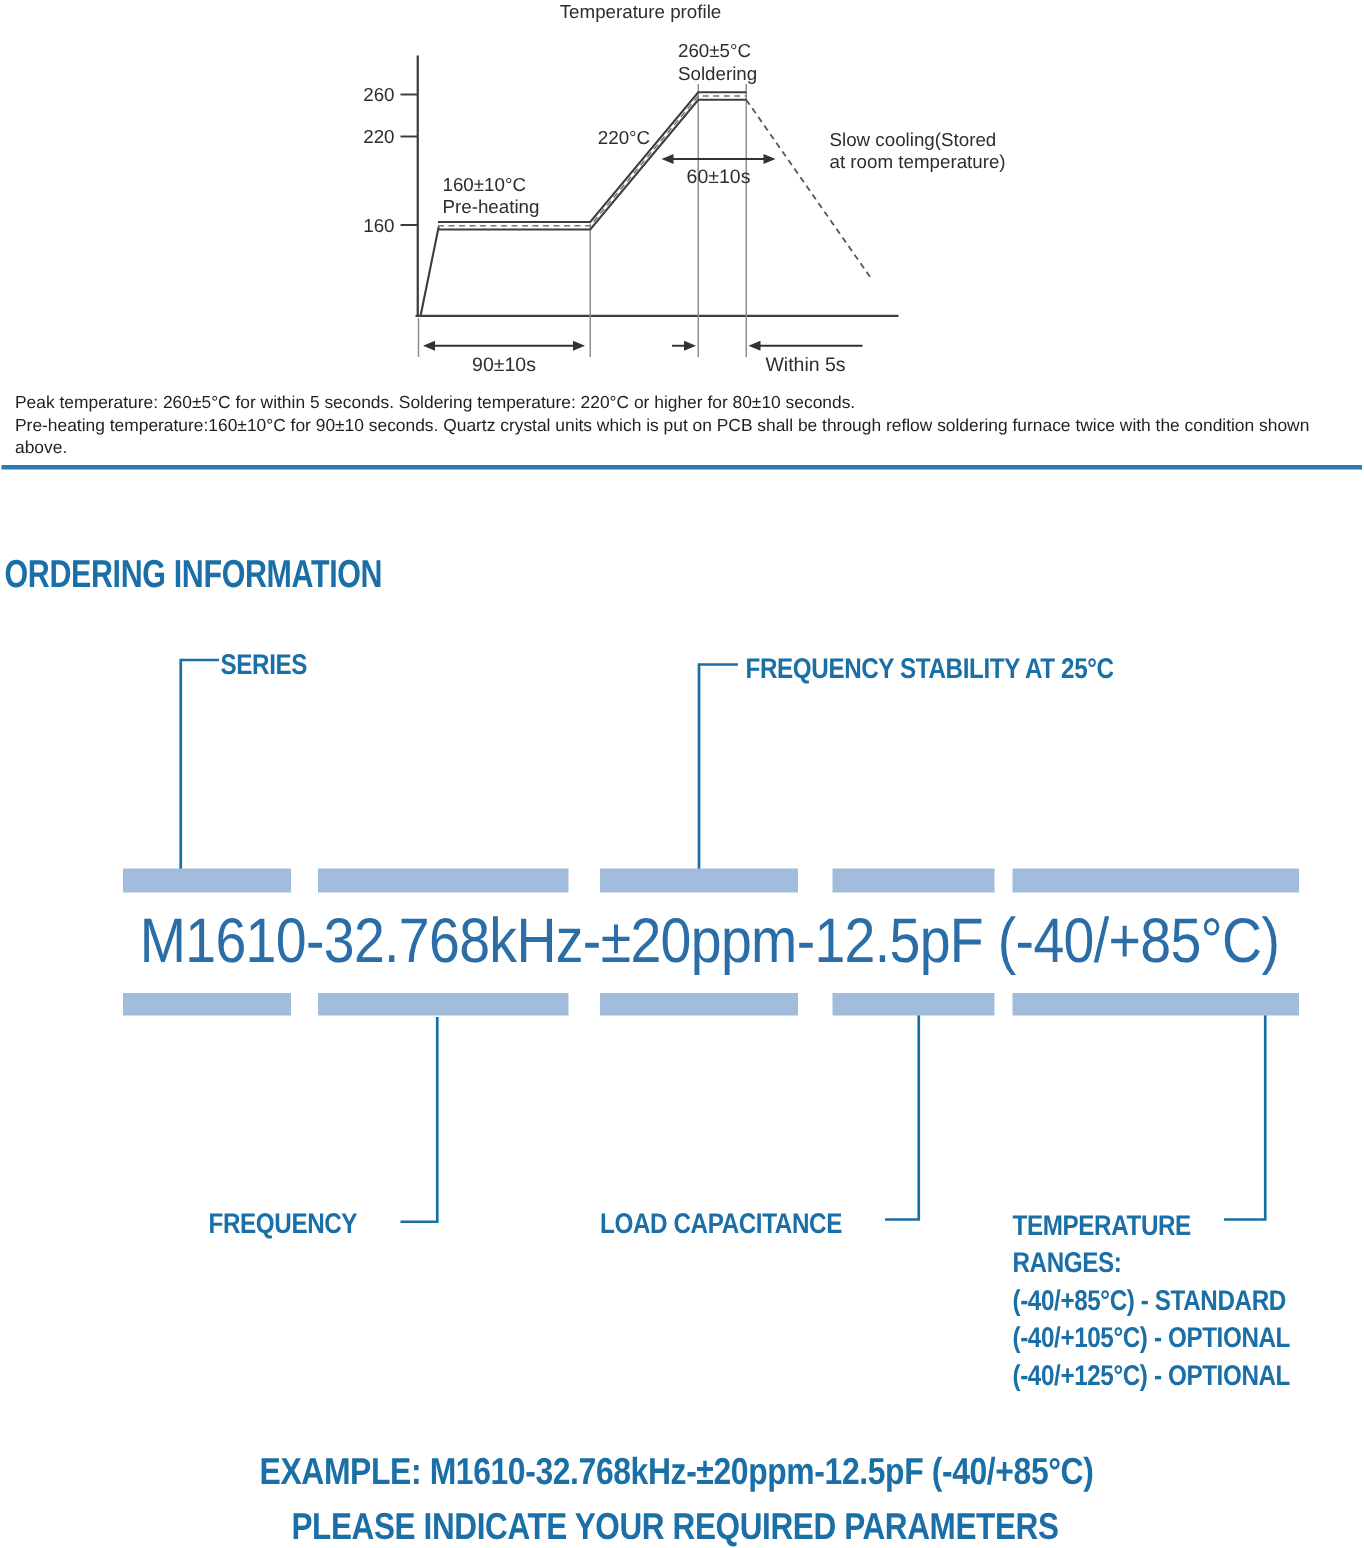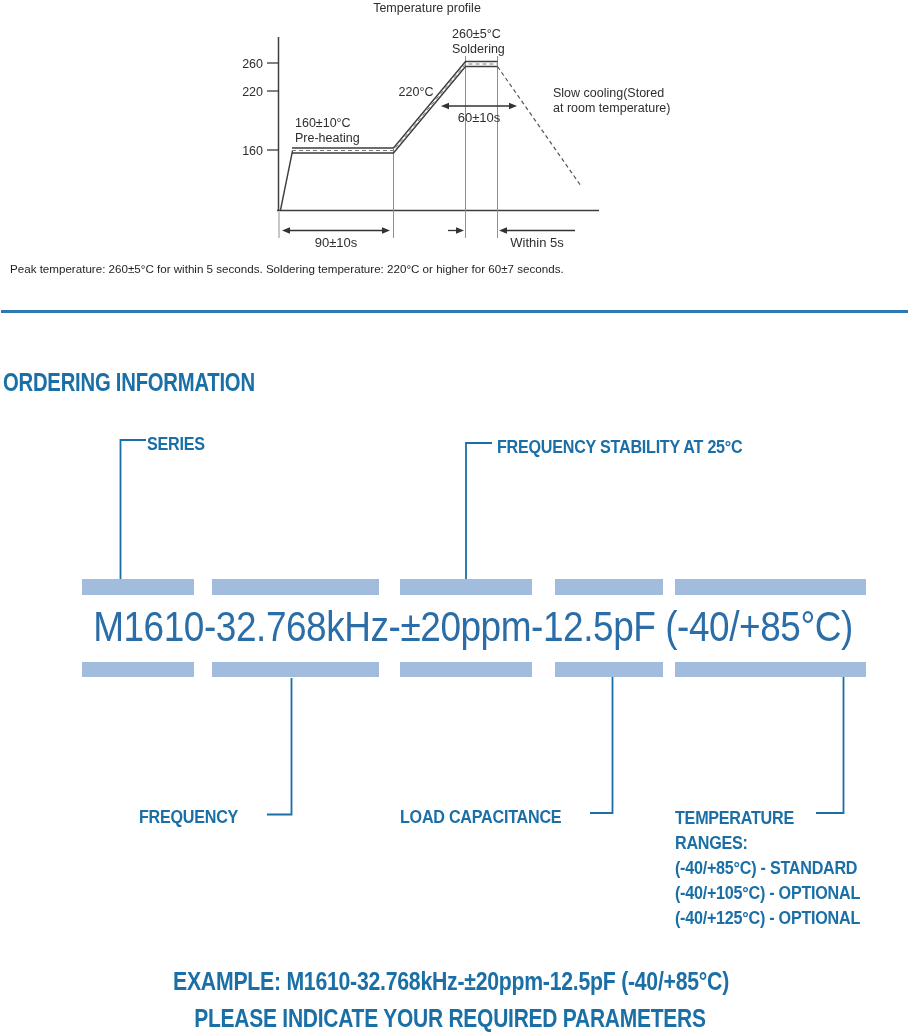--- a/index.html
+++ b/index.html
@@ -94,21 +94,22 @@
     <text class="dim" x="336" y="247" text-anchor="middle">90±10s</text>
 
     <line x1="448" y1="230.5" x2="457" y2="230.5" stroke="#333" stroke-width="1.3"></line>
     <polygon points="464,230.5 456,227.2 456,233.8" fill="#333"></polygon>
     <line x1="506" y1="230.5" x2="575" y2="230.5" stroke="#333" stroke-width="1.3"></line>
     <polygon points="499,230.5 507,227.2 507,233.8" fill="#333"></polygon>
     <text class="dim" x="537" y="247" text-anchor="middle">Within 5s</text>
   </svg>
 
   <div class="notes">
-    <div>Peak temperature: 260±5°C for within 5 seconds. Soldering temperature: 220°C or higher for 60±7 seconds.</div>
+    <div>Peak temperature: 260±5°C for within 5 seconds. Soldering temperature: 220°C or higher for 80±10 seconds.</div>
+    <div>Pre-heating temperature:160±10°C for 90±10 seconds. Quartz crystal units which is put on PCB shall be through reflow soldering furnace twice with the condition shown above.</div>
   </div>
 
   <div class="divider"></div>
 
   <div class="abs blue-cond section-heading" style="left:3px;top:367px;">ORDERING INFORMATION</div>
 
   <svg id="connector-overlay" viewBox="0 0 909 1032" xmlns="http://www.w3.org/2000/svg">
     <path d="M146,440 H120.5 V581" fill="none" stroke="#1a6fa6" stroke-width="1.8"></path>
     <circle cx="120" cy="585.5" r="3.4" fill="#1a6fa6"></circle>
     <path d="M492,443 H466 V581" fill="none" stroke="#1a6fa6" stroke-width="1.8"></path>

